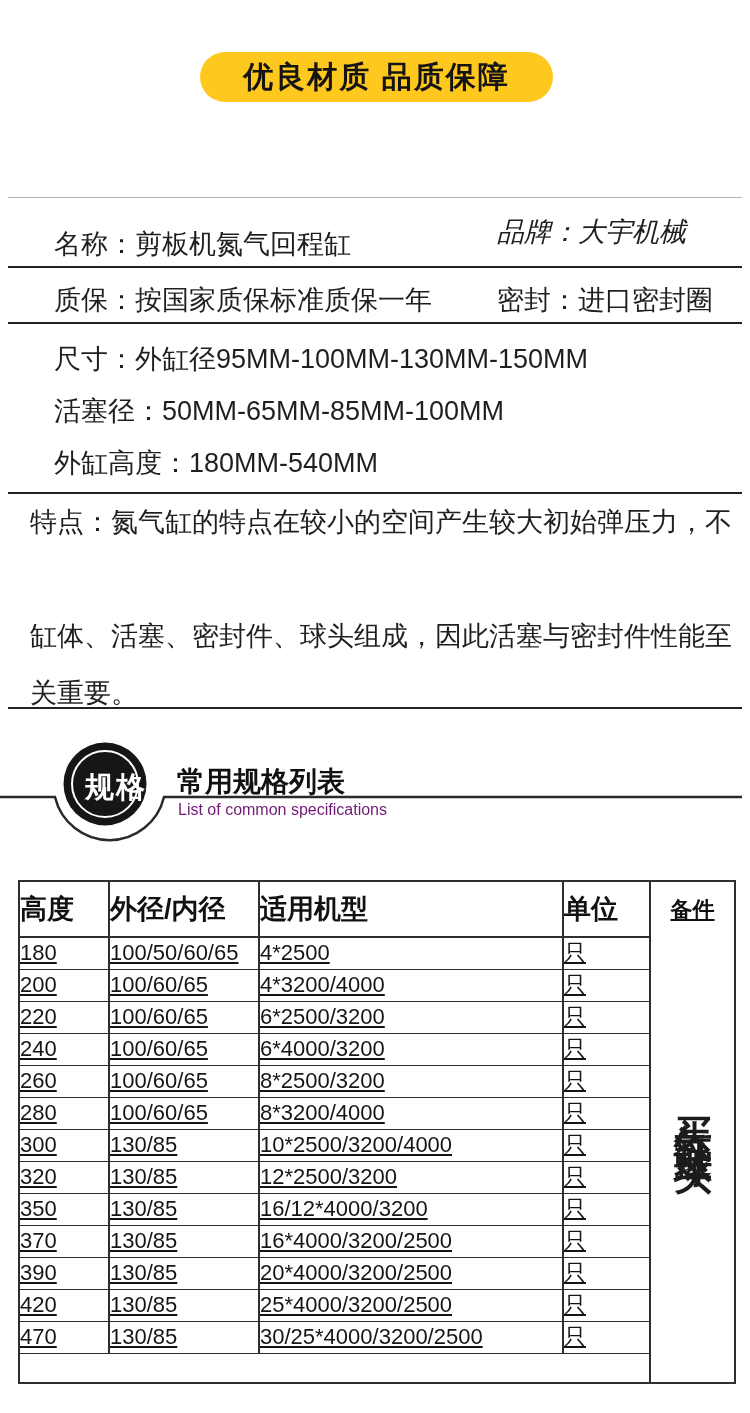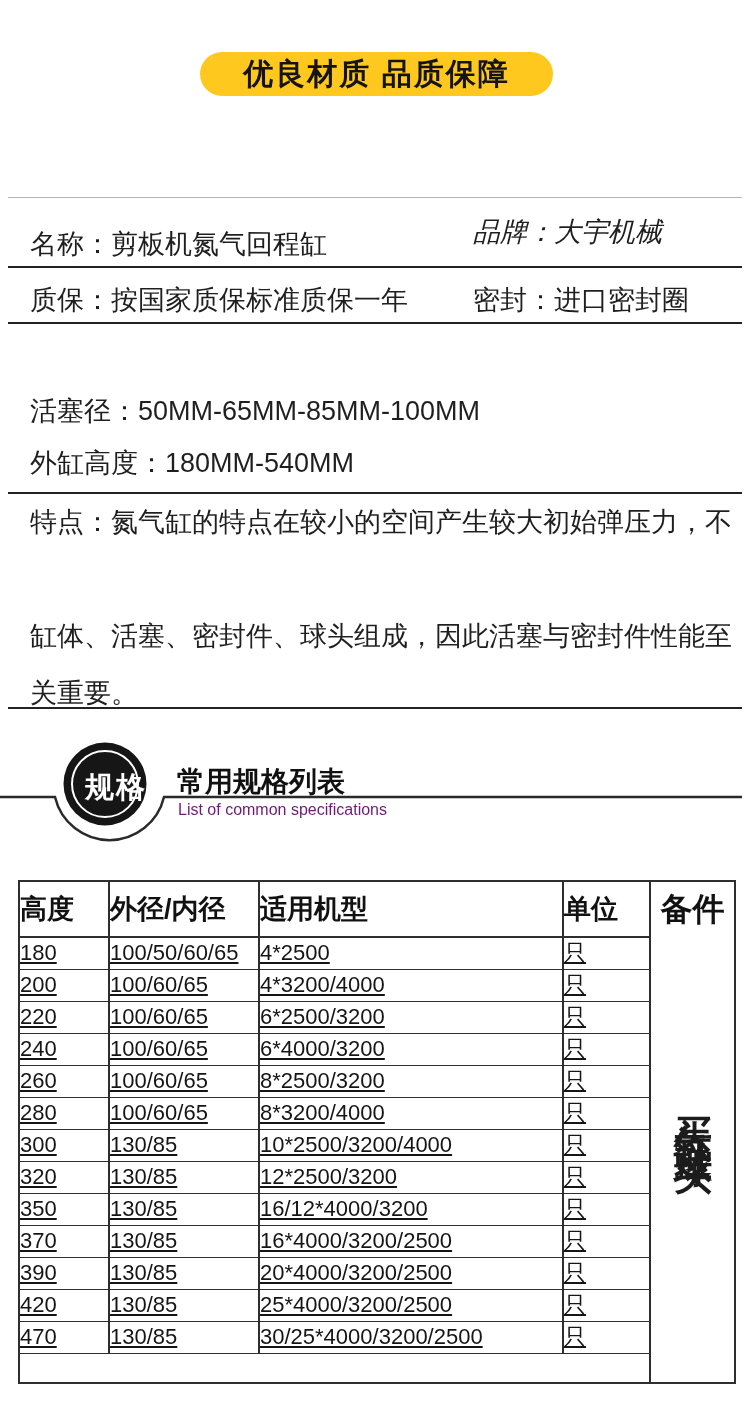--- a/index.html
+++ b/index.html
@@ -1,32 +1,32 @@
 <!DOCTYPE html>
 <html><head>
 <meta charset="utf-8">
 <style>
   * { margin:0; padding:0; box-sizing:border-box; }
   body { background:#ffffff; font-family:"Liberation Sans","DejaVu Sans",sans-serif; }
   .page { position:relative; width:750px; height:1413px; background:#ffffff; overflow:hidden; color:#1a1a1a; }
 
   
-  .badge { position:absolute; left:200px; top:52px; width:353px; height:44px;
+  .badge { position:absolute; left:200px; top:52px; width:353px; height:50px;
            background:#FFC81E; border-radius:26px; display:flex; align-items:center; justify-content:center;
            font-size:30px; font-weight:700; letter-spacing:2px; color:#141414; }
 
   
   .page-title { position:absolute; left:0; top:108px; width:750px; text-align:center;
                 font-size:56px; font-weight:800; letter-spacing:3px; color:#0d0d0d; }
 
   
   .rule { position:absolute; left:8px; right:8px; height:0; border-top:2px solid #222222; }
   .rule.thin { border-top:1px solid #b5b5b5; }
 
-  .info-line { position:absolute; font-size:27px; color:#1f1f1f; white-space:nowrap; }
+  .info-line { position:absolute; font-size:27px; color:#1f1f1f; white-space:nowrap;margin-left:24px; }
   .info-line .lbl { color:#1f1f1f; }
 
   .feature-line { position:absolute; left:30px; font-size:27px; color:#1f1f1f; white-space:nowrap; }
 
   
   .sect-svg { position:absolute; left:0; top:725px; }
   .circle-label { position:absolute; left:63px; top:768px; width:84px; text-align:right;
                   font-size:29px; font-weight:700; letter-spacing:2px; color:#ffffff; }
   .sect-title { position:absolute; left:177px; top:763px; font-size:28px; font-weight:800; color:#111111; }
   .sect-sub { position:absolute; left:178px; top:801px; font-size:16px; color:#701a75; }
@@ -39,21 +39,21 @@
   .spec-table th, .spec-table td { border-left-width:2px; border-right-width:2px;
                 text-align:left; vertical-align:middle; padding:0; }
   tr.head { height:56px; }
   tr.head th { border-bottom-width:2px; font-size:27px; font-weight:700; color:#111111; }
   .spec-table tbody tr.data-row { height:32px; }
   .spec-table td { font-size:22px; font-weight:500;text-decoration:underline; }
   tr.empty { height:30px; }
   td.spare-cell, th.spare-cell { vertical-align:top; border-bottom-width:2px; }
   .bk-inner { height:498px; display:flex; flex-direction:column; align-items:center; }
   .bk-head { height:56px; display:flex; align-items:center; justify-content:center;
-             font-size:32px; font-weight:700; color:#111111; }
+             font-size:22px; font-weight:700; color:#111111;text-decoration:underline; }
   .bk-note { margin-top:148px; }
   .bk-note span { writing-mode:vertical-rl; text-orientation:upright; font-size:38px;
                   font-weight:600; letter-spacing:8px; color:#1c1c1c; }
 </style>
 </head>
 <body>
 
 <div class="page">
 
   <div class="badge">
@@ -74,20 +74,23 @@
     <span class="lbl">品牌：</span><span>大宇机械</span>
   </div>
 
   <div class="info-line" style="left:30px; top:282px;">
     <span class="lbl">质保：</span><span>按国家质保标准质保一年</span>
   </div>
   <div class="info-line" style="left:473px; top:282px;">
     <span class="lbl">密封：</span><span>进口密封圈</span>
   </div>
 
+  <div class="info-line" style="left:30px; top:341px;">
+    <span class="lbl">尺寸：</span><span>外缸径95MM-100MM-130MM-150MM</span>
+  </div>
   <div class="info-line" style="left:30px; top:393px;">
     <span class="lbl">活塞径：</span><span>50MM-65MM-85MM-100MM</span>
   </div>
   <div class="info-line" style="left:30px; top:445px;">
     <span class="lbl">外缸高度：</span><span>180MM-540MM</span>
   </div>
 
   <div class="feature-line" style="top:504px;">特点：氮气缸的特点在较小的空间产生较大初始弹压力，不</div>
   <div class="feature-line" style="top:618px;">缸体、活塞、密封件、球头组成，因此活塞与密封件性能至</div>
   <div class="feature-line" style="top:675px;">关重要。</div>

